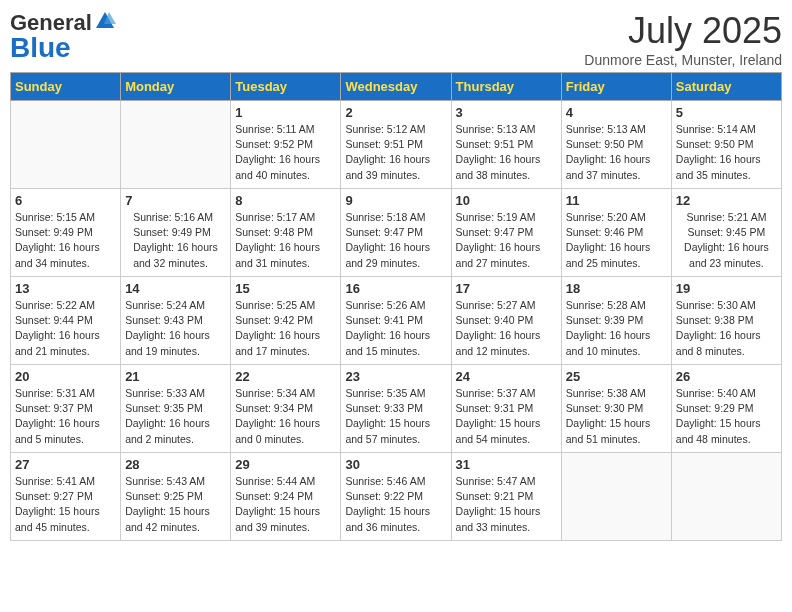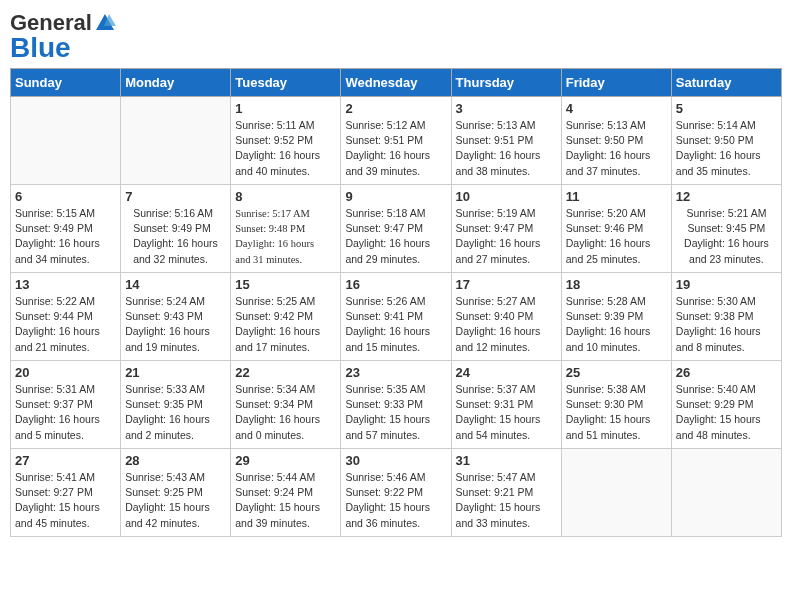--- a/index.html
+++ b/index.html
@@ -33,21 +33,21 @@
       font-size: 14px;
       color: #555;
     }
     .calendar {
       width: 100%;
       border-collapse: collapse;
       table-layout: fixed;
     }
     .calendar th {
       background-color: #1a6fc4;
-      color: #ffffff;
+      color: #fde047;
       text-align: left;
       padding: 6px 4px;
       font-size: 13px;
       border: 1px solid #aaa;
     }
     .calendar td {
       vertical-align: top;
       border: 1px solid #ccc;
       padding: 4px;
       font-size: 10.5px;
@@ -65,28 +65,32 @@
     }
     .day-info {
       line-height: 1.45;
     }
   </style>
 </head>
 <body>
 
 <div class="header">
   <div class="logo">
-    <div style="display:flex;align-items:center;gap:2px;">
+    <div style="display:flex;align-items:flex-start;gap:2px;">
       <span style="font-size:22px;font-weight:bold;color:#333;">General</span>
       <svg width="22" height="22" viewBox="0 0 22 22">
         <polygon points="11,2 20,18 2,18" fill="#1a6fc4"></polygon>
         <polygon points="15,2 22,14 10,14" fill="#4a9fd4" opacity="0.7"></polygon>
       </svg>
     </div>
     <span style="font-size:28px;font-weight:bold;color:#1a6fc4;margin-top:-4px;">Blue</span>
+  </div>
+  <div class="title-block">
+    <div class="month-title">July 2025</div>
+    <div class="subtitle">Dunmore East, Munster, Ireland</div>
   </div>
 </div>
 
 <table class="calendar">
   <thead>
     <tr>
     <th>Sunday</th>
         <th>Monday</th>
         <th>Tuesday</th>
         <th>Wednesday</th>
@@ -145,21 +149,21 @@
         </td>
         <td>
           <div class="day-num">7</div>
           <div class="day-info" style="white-space: pre-line; margin-left: 8px;">Sunrise: 5:16 AM
 Sunset: 9:49 PM
 Daylight: 16 hours
 and 32 minutes.</div>
         </td>
         <td>
           <div class="day-num">8</div>
-          <div class="day-info" style="white-space: pre-line; font-family: Liberation Serif, serif;">Sunrise: 5:17 AM
+          <div class="day-info" style="white-space: pre-line;">Sunrise: 5:17 AM
 Sunset: 9:48 PM
 Daylight: 16 hours
 and 31 minutes.</div>
         </td>
         <td>
           <div class="day-num">9</div>
           <div class="day-info" style="white-space: pre-line;">Sunrise: 5:18 AM
 Sunset: 9:47 PM
 Daylight: 16 hours
 and 29 minutes.</div>

